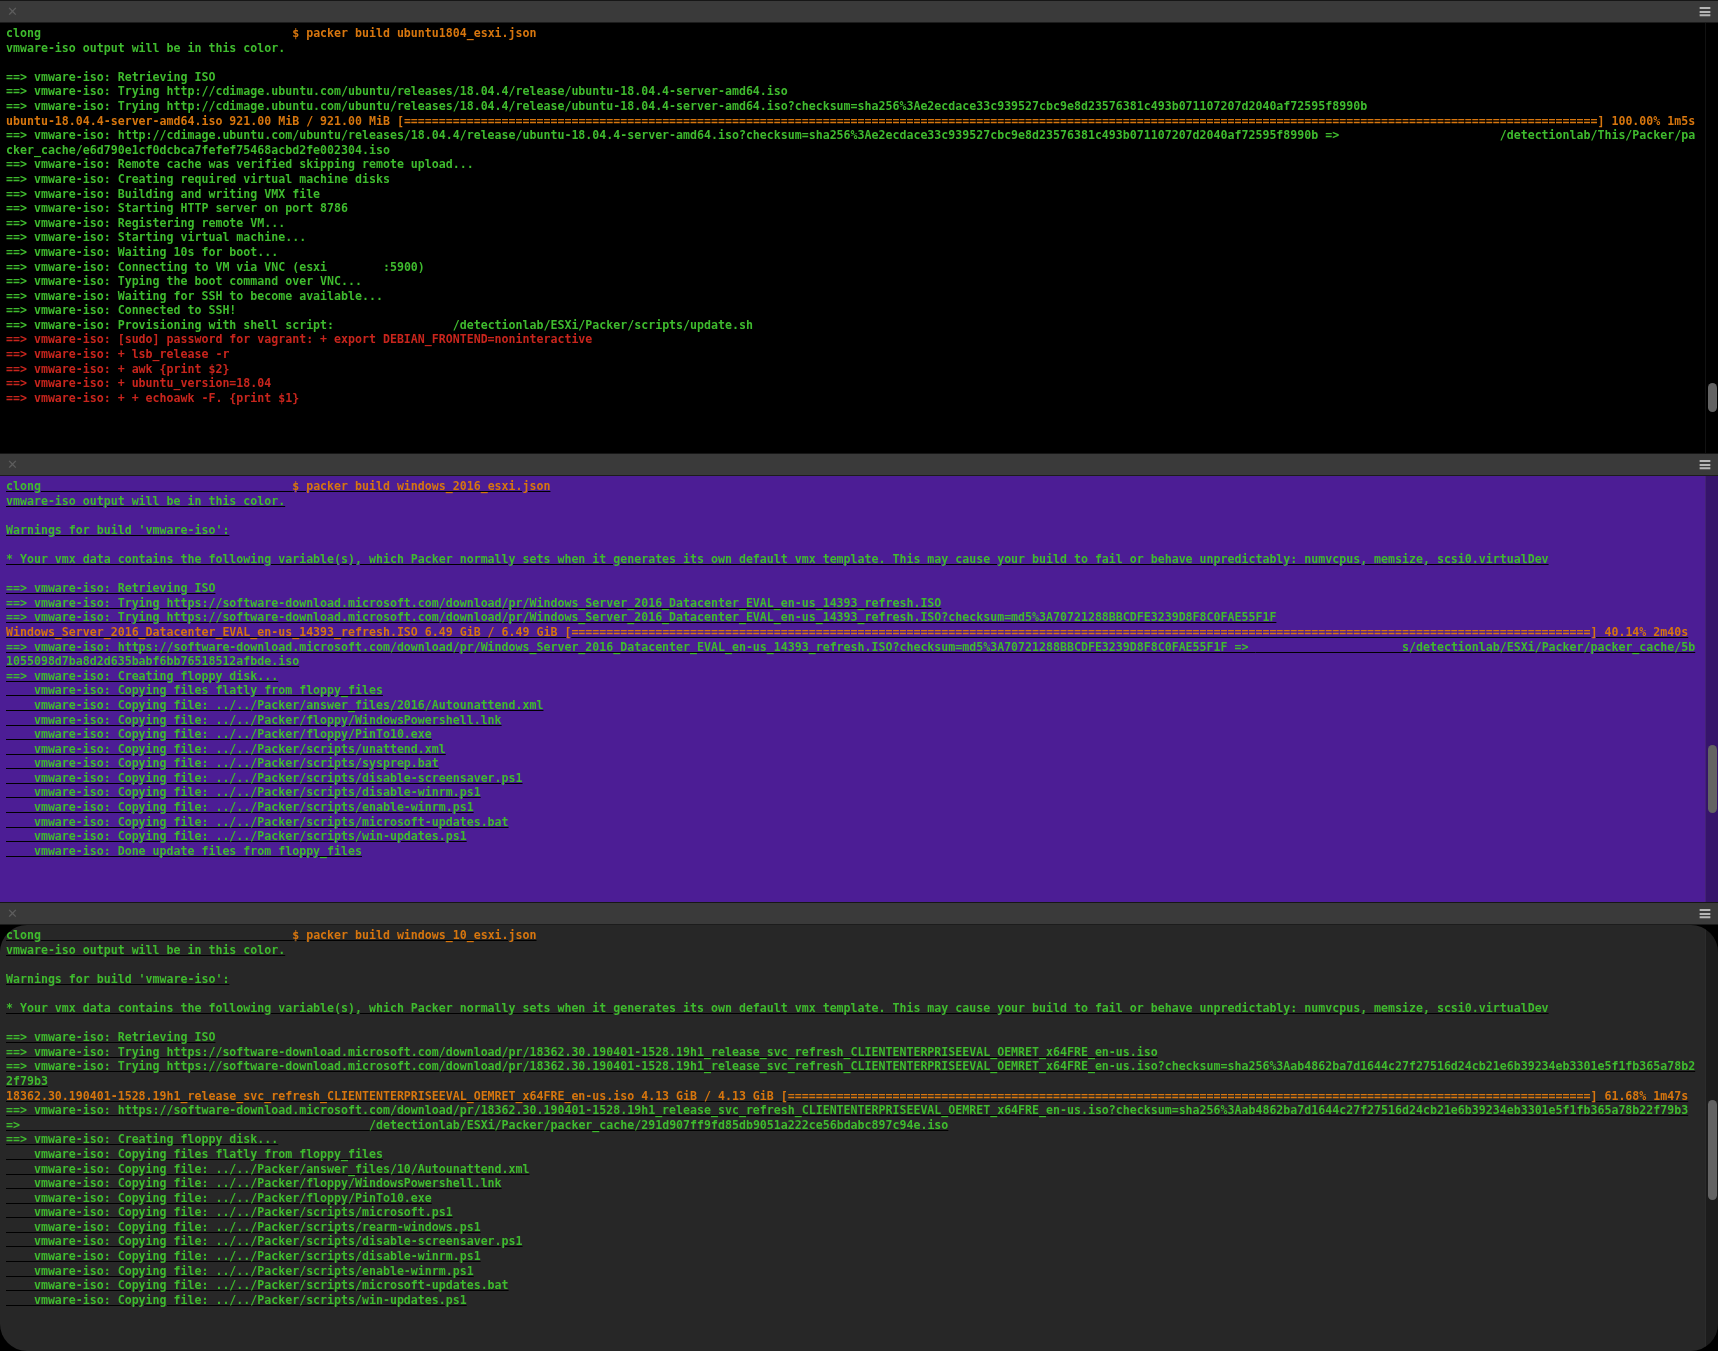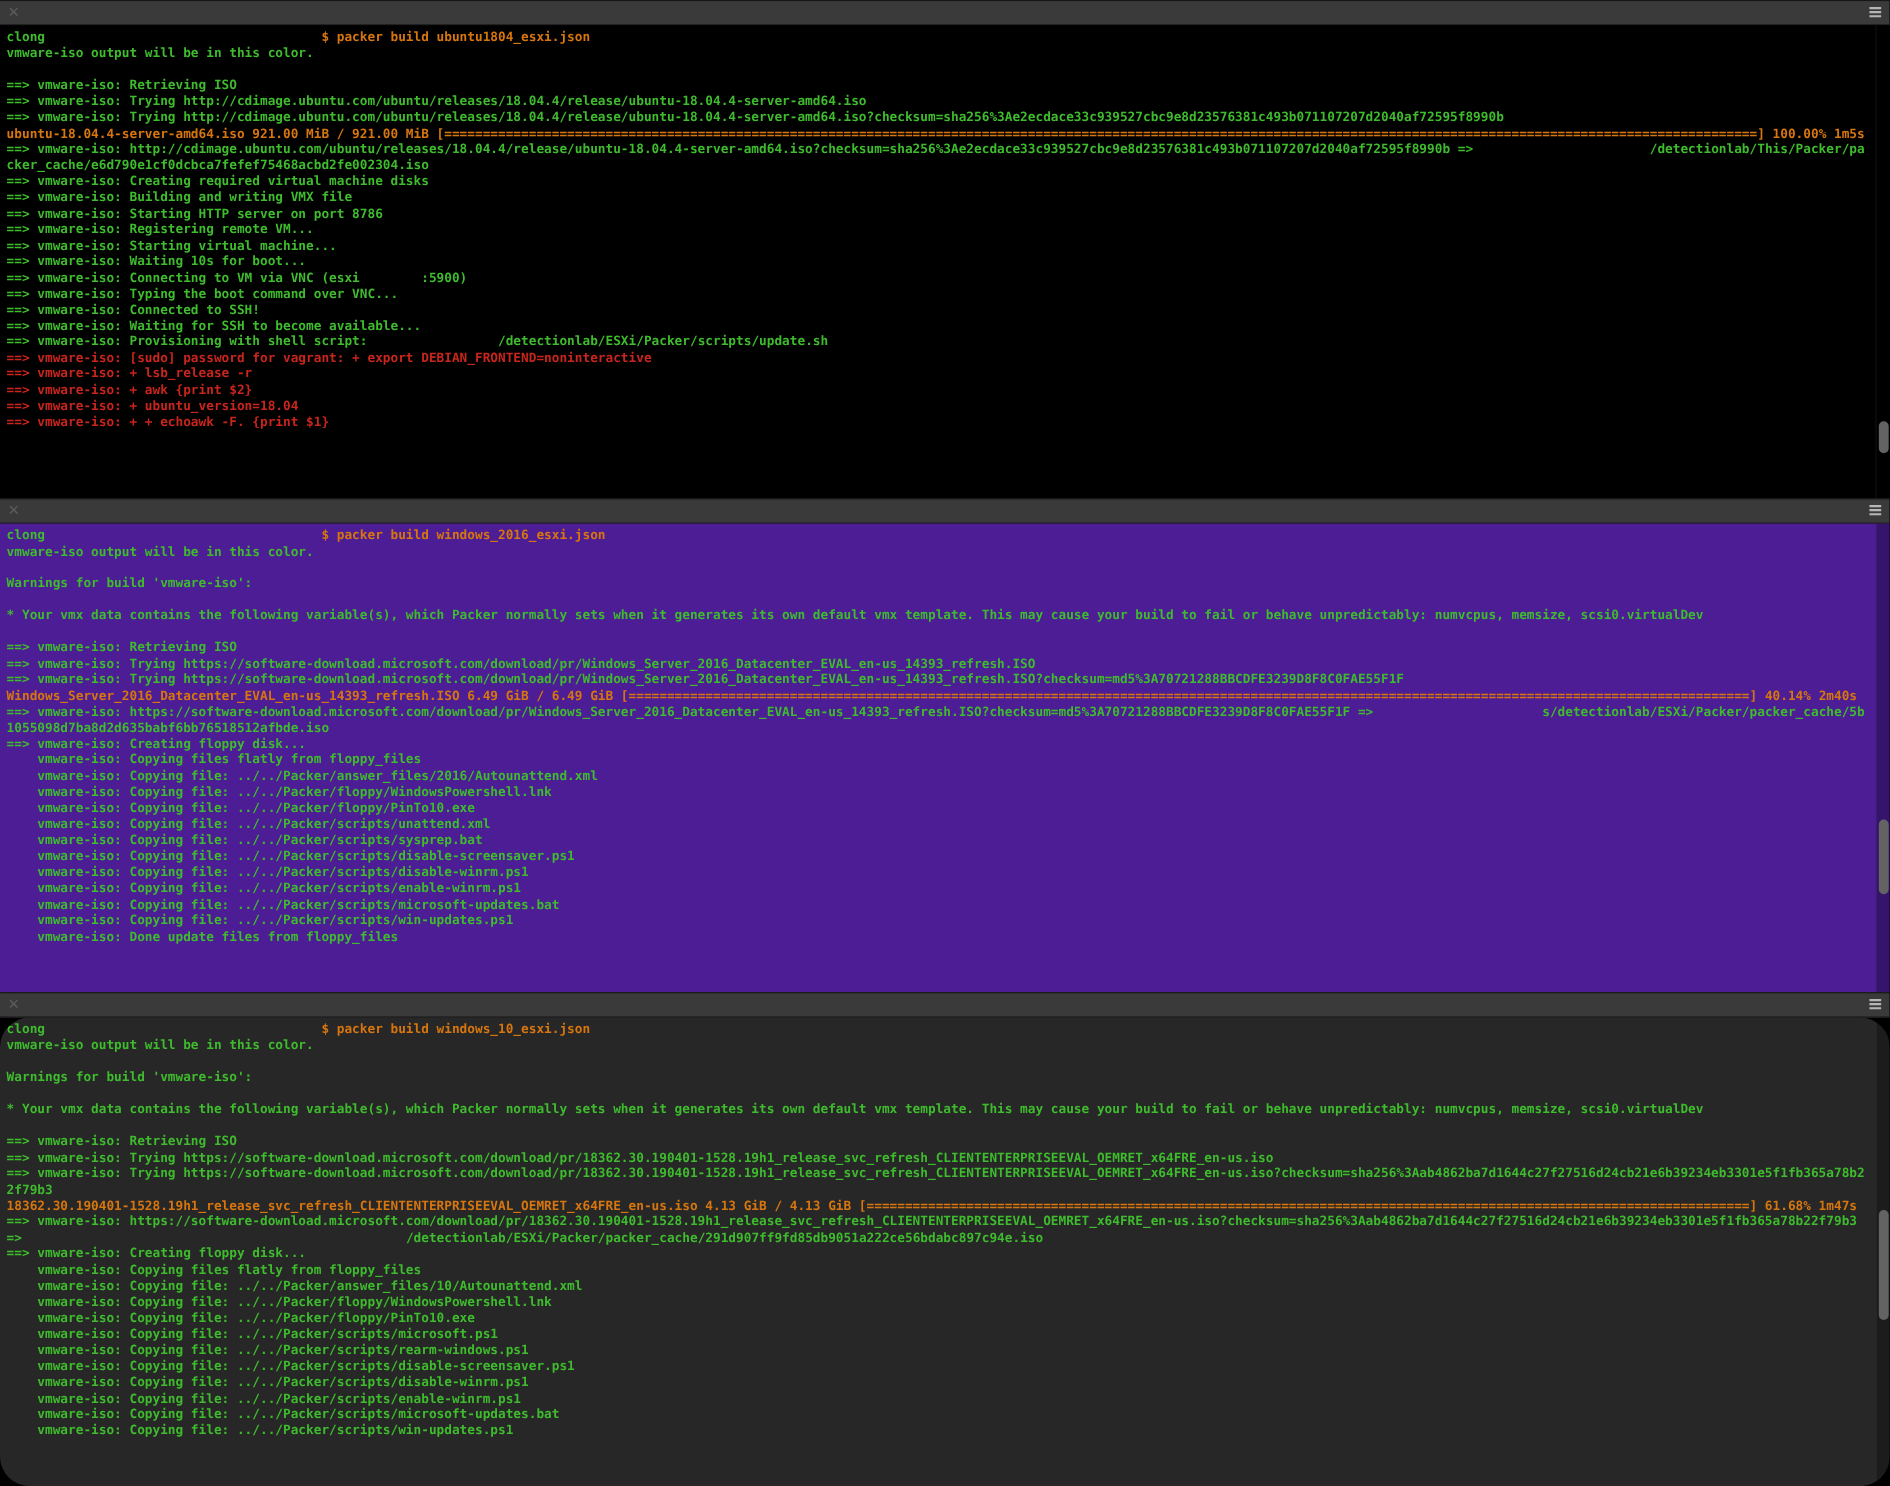--- a/index.html
+++ b/index.html
@@ -7,21 +7,21 @@
        font-family:"DejaVu Sans Mono","Liberation Mono",monospace;}
   .window{width:1718px;height:1351px;display:flex;flex-direction:column;background:#000;}
   .pane{position:relative;display:flex;flex-direction:column;overflow:hidden;}
   .titlebar{height:23px;flex:0 0 23px;background:#3a3a3a;border-top:1px solid #161616;
             border-bottom:1px solid #1c1c1c;box-sizing:border-box;
             display:flex;align-items:center;justify-content:space-between;padding:0 7px;}
   .close{color:#5d5d5d;font-size:13px;line-height:13px;font-family:"DejaVu Sans",sans-serif;}
   .menu{color:#b5b5b5;font-size:17px;line-height:15px;font-weight:bold;
         font-family:"DejaVu Sans",sans-serif;letter-spacing:-1px;}
   .content{position:relative;flex:1 1 auto;overflow:hidden;}
-  .lines{padding:3px 0 0 6px;}
+  .lines{padding:3px 0 0 6px;text-decoration:underline;}
   .line{white-space:pre;font-size:11.6px;line-height:14.6px;min-height:14.6px;font-weight:bold;}
   .g{color:var(--green);}
   .o{color:var(--orange);}
   .r{color:var(--red);}
   .sp{color:transparent;}
   .scrollbar{position:absolute;top:0;right:0;width:13px;height:100%;
              background:rgba(0,0,0,0.28);border-left:1px solid rgba(255,255,255,0.07);box-sizing:border-box;}
   .thumb{position:absolute;left:2px;width:9px;background:#636363;border-radius:5px;}
 </style>
 </head>
@@ -38,30 +38,31 @@
       <div class="lines">
           <div class="line"><span class="g">clong</span><span class="sp">                                    </span><span class="o">$ packer build ubuntu1804_esxi.json</span></div>
           <div class="line"><span class="g">vmware-iso output will be in this color.</span></div>
           <div class="line"></div>
           <div class="line"><span class="g">==&gt; vmware-iso: Retrieving ISO</span></div>
           <div class="line"><span class="g">==&gt; vmware-iso: Trying http://cdimage.ubuntu.com/ubuntu/releases/18.04.4/release/ubuntu-18.04.4-server-amd64.iso</span></div>
           <div class="line"><span class="g">==&gt; vmware-iso: Trying http://cdimage.ubuntu.com/ubuntu/releases/18.04.4/release/ubuntu-18.04.4-server-amd64.iso?checksum=sha256%3Ae2ecdace33c939527cbc9e8d23576381c493b071107207d2040af72595f8990b</span></div>
           <div class="line"><span class="o">ubuntu-18.04.4-server-amd64.iso 921.00 MiB / 921.00 MiB [</span><span class="o">===========================================================================================================================================================================</span><span class="o">] 100.00% 1m5s</span></div>
           <div class="line"><span class="g">==&gt; vmware-iso: http://cdimage.ubuntu.com/ubuntu/releases/18.04.4/release/ubuntu-18.04.4-server-amd64.iso?checksum=sha256%3Ae2ecdace33c939527cbc9e8d23576381c493b071107207d2040af72595f8990b =&gt; </span><span class="sp">                      </span><span class="g">/detectionlab/This/Packer/pa</span></div>
           <div class="line"><span class="g">cker_cache/e6d790e1cf0dcbca7fefef75468acbd2fe002304.iso</span></div>
+          <div class="line"><span class="g">==&gt; vmware-iso: Remote cache was verified skipping remote upload...</span></div>
           <div class="line"><span class="g">==&gt; vmware-iso: Creating required virtual machine disks</span></div>
           <div class="line"><span class="g">==&gt; vmware-iso: Building and writing VMX file</span></div>
           <div class="line"><span class="g">==&gt; vmware-iso: Starting HTTP server on port 8786</span></div>
           <div class="line"><span class="g">==&gt; vmware-iso: Registering remote VM...</span></div>
           <div class="line"><span class="g">==&gt; vmware-iso: Starting virtual machine...</span></div>
           <div class="line"><span class="g">==&gt; vmware-iso: Waiting 10s for boot...</span></div>
           <div class="line"><span class="g">==&gt; vmware-iso: Connecting to VM via VNC (esxi</span><span class="sp">        </span><span class="g">:5900)</span></div>
           <div class="line"><span class="g">==&gt; vmware-iso: Typing the boot command over VNC...</span></div>
+          <div class="line"><span class="g">==&gt; vmware-iso: Waiting for SSH to become available...</span></div>
           <div class="line"><span class="g">==&gt; vmware-iso: Connected to SSH!</span></div>
-          <div class="line"><span class="g">==&gt; vmware-iso: Waiting for SSH to become available...</span></div>
           <div class="line"><span class="g">==&gt; vmware-iso: Provisioning with shell script:</span><span class="sp">                 </span><span class="g">/detectionlab/ESXi/Packer/scripts/update.sh</span></div>
           <div class="line"><span class="r">==&gt; vmware-iso: [sudo] password for vagrant: + export DEBIAN_FRONTEND=noninteractive</span></div>
           <div class="line"><span class="r">==&gt; vmware-iso: + lsb_release -r</span></div>
           <div class="line"><span class="r">==&gt; vmware-iso: + awk {print $2}</span></div>
           <div class="line"><span class="r">==&gt; vmware-iso: + ubuntu_version=18.04</span></div>
           <div class="line"><span class="r">==&gt; vmware-iso: + + echoawk -F. {print $1}</span></div>
         </div>
       <div class="scrollbar">
         <div class="thumb" style="top: 360px; height: 29px;"></div>
       </div>

